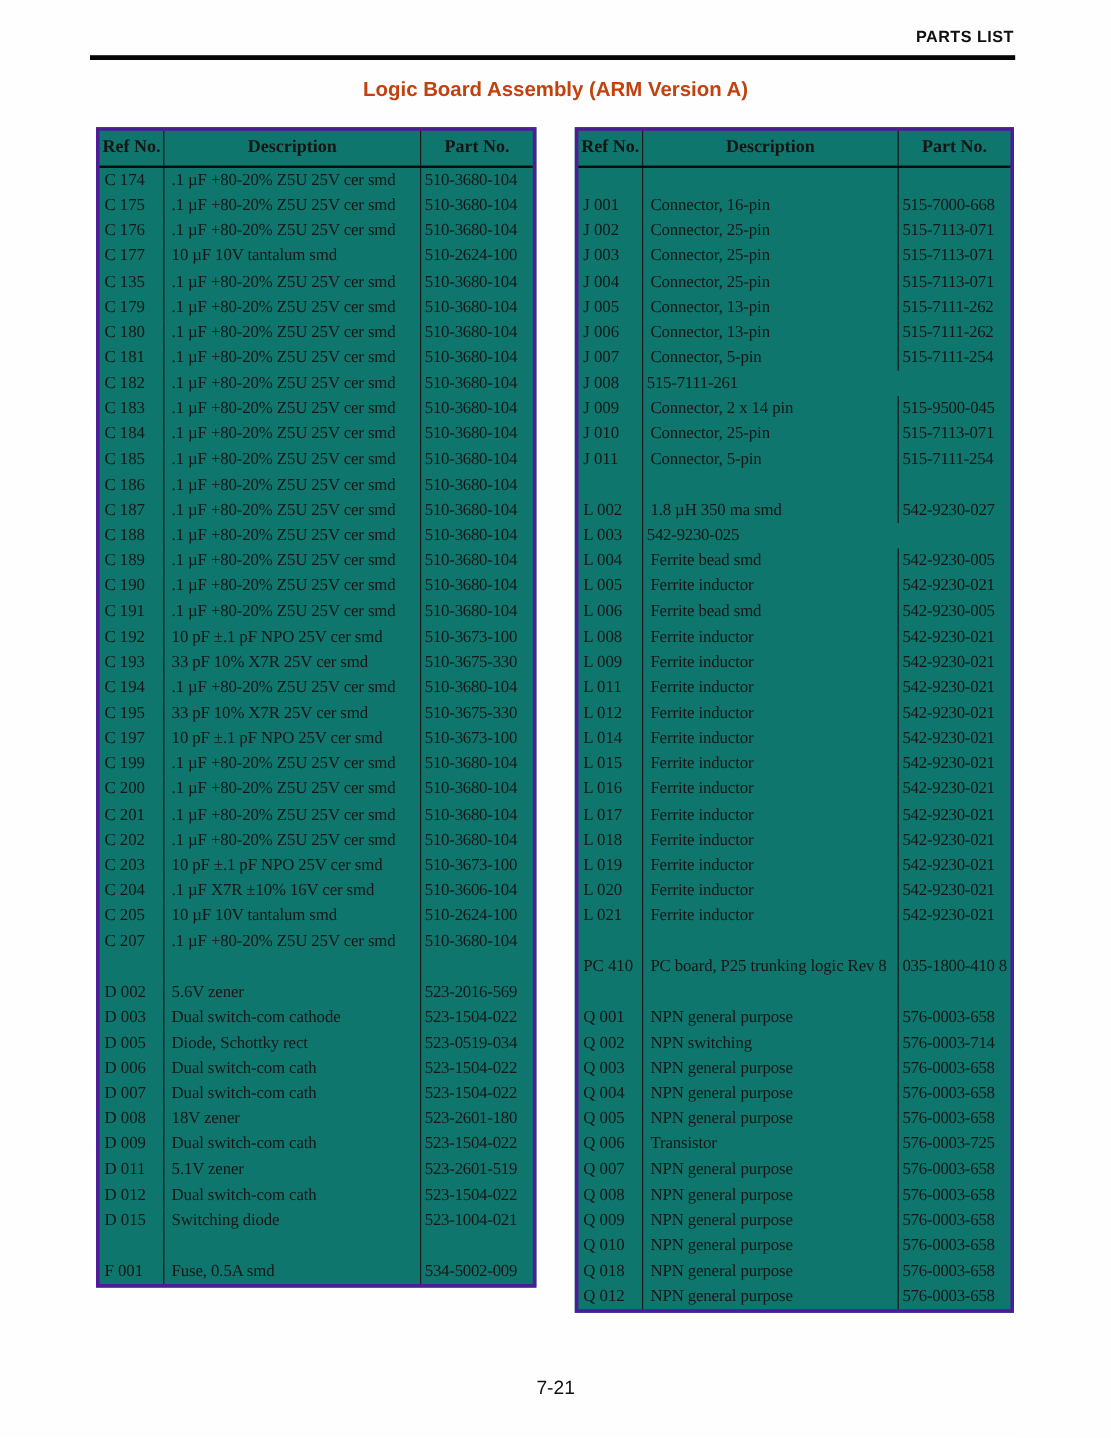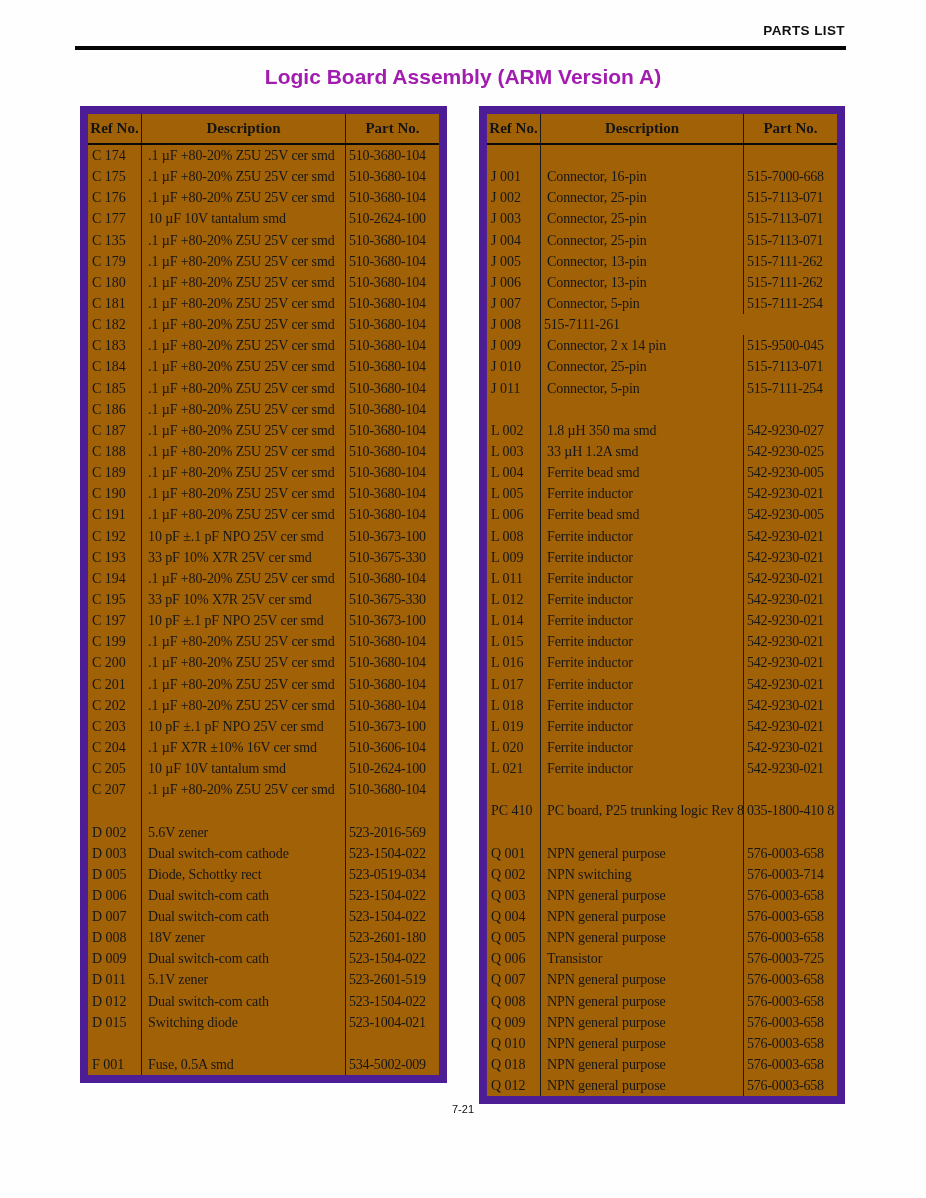--- a/index.html
+++ b/index.html
@@ -19,26 +19,26 @@
     color:#101010;
   }
   .header-rule {
     position:absolute; left:75px; top:46px; width:771px; height:4px;
     background:#050505;
   }
   .page-title {
     position:absolute; top:65px; left:0; width:926px; margin:0;
     text-align:center;
     font-family:"Liberation Sans", sans-serif;
-    font-weight:700; font-size:21px; color:#a21caf;
+    font-weight:700; font-size:17px; color:#c2410c;
   }
 
   .parts-table {
     position:absolute; top:106px; box-sizing:border-box;
-    border:8px solid #4c1d95; background:#a16207;
+    border:3px solid #4c1d95; background:#0f766e;
   }
   .parts-table.left  { left:80px;  width:367px; }
   .parts-table.right { left:479px; width:366px; }
 
   .thead {
     display:grid; grid-template-columns:54px 1fr 93px;
     border-bottom:2px solid #0a0a0a; height:29px;
   }
   .hcell {
     display:flex; align-items:center; justify-content:center;
@@ -52,22 +52,22 @@
   }
   .tcell {
     font-size:14px; line-height:21.3px; white-space:nowrap; overflow:hidden;
     color:#161616;
   }
   .ref-cell         { padding-left:4px; border-right:1.5px solid #1a1a1a; }
   .description-cell { padding-left:6px; border-right:1.5px solid #1a1a1a; letter-spacing:-0.1px; }
   .part-cell        { padding-left:3px; letter-spacing:-0.2px; }
 
   .page-number {
-    position:absolute; top:1103px; left:0; width:926px; text-align:center;
-    font-family:"Liberation Sans", sans-serif; font-size:11px; color:#101010;
+    position:absolute; top:1149px; left:0; width:926px; text-align:center;
+    font-family:"Liberation Sans", sans-serif; font-size:16px; color:#101010;
   }
   .footer-note {
     position:absolute; top:1204px; right:85px;
     font-family:"Liberation Serif", serif; font-style:italic;
     font-size:15.5px; color:#a16207;
   }
 </style>
 </head>
 <body>
 
@@ -378,21 +378,20 @@
           <div class="tcell description-cell"></div>
           <div class="tcell part-cell"></div>
         </div>
         <div class="trow">
           <div class="tcell ref-cell">L 002</div>
           <div class="tcell description-cell">1.8 µH 350 ma smd</div>
           <div class="tcell part-cell">542-9230-027</div>
         </div>
         <div class="trow">
           <div class="tcell ref-cell">L 003</div>
-          <div class="tcell description-cell">33 µH 1.2A smd</div>
           <div class="tcell part-cell">542-9230-025</div>
         </div>
         <div class="trow">
           <div class="tcell ref-cell">L 004</div>
           <div class="tcell description-cell">Ferrite bead smd</div>
           <div class="tcell part-cell">542-9230-005</div>
         </div>
         <div class="trow">
           <div class="tcell ref-cell">L 005</div>
           <div class="tcell description-cell">Ferrite inductor</div>

